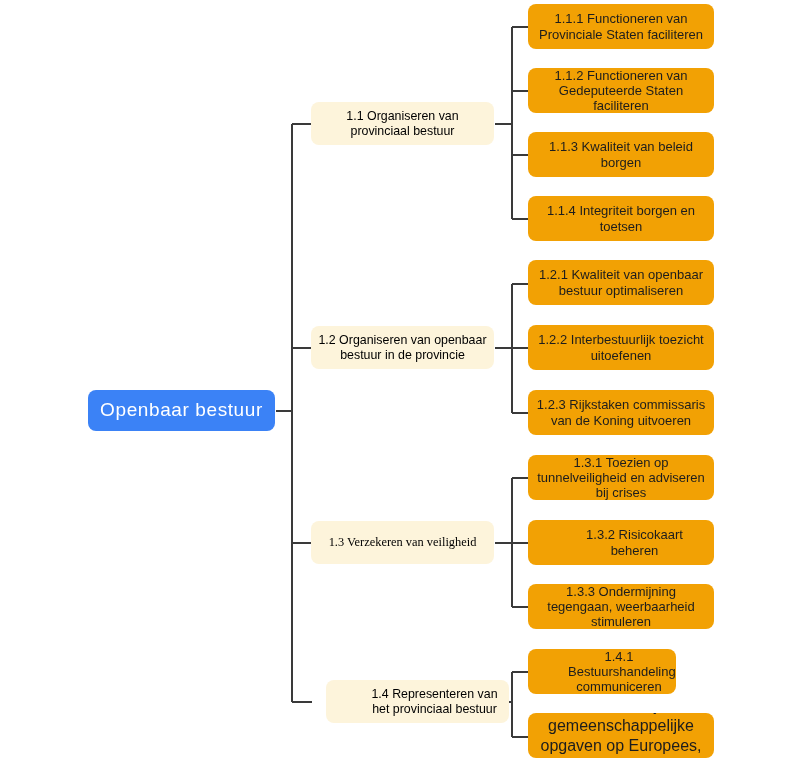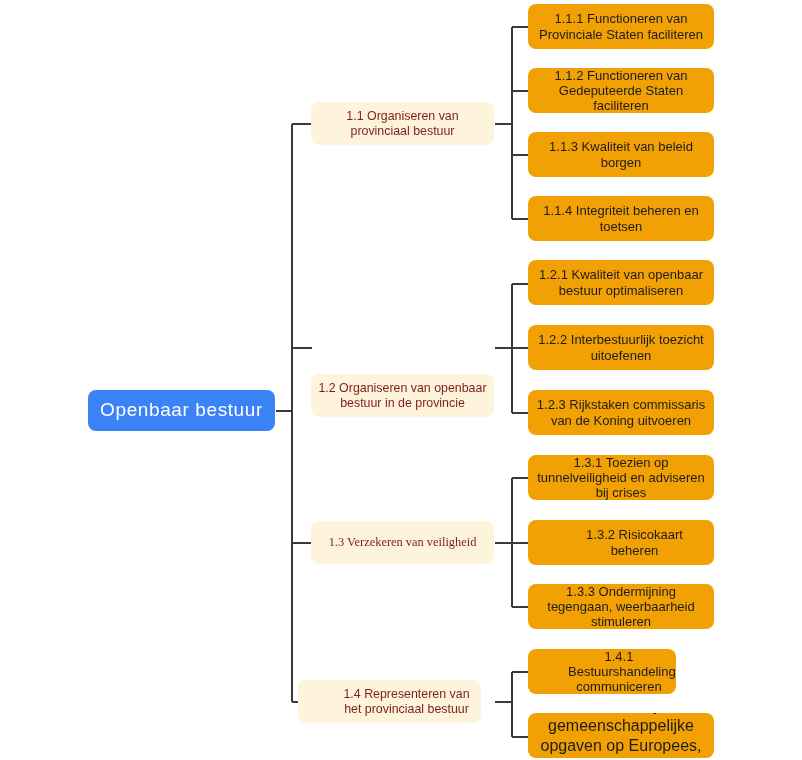--- a/index.html
+++ b/index.html
@@ -52,21 +52,21 @@
   .node-root {
     background: #3b82f6;
     color: #ffffff;
     font-size: 19px;
     letter-spacing: 0.6px;
     border-radius: 8px;
   }
 
   .node-l2 {
     background: #FDF4DB;
-    color: #7f1d1d;
+    color: #000000;
     font-size: 12.4px;
     border-radius: 8px;
   }
 
   .node-l3 {
     background: #F2A104;
     color: #1d1d1d;
     font-size: 13px;
     border-radius: 8px;
   }
@@ -125,46 +125,46 @@
   </svg>
 
   <div class="node node-root" style="left:88px; top:390px; width:187px; height:41px;">
     <span class="node-label">Openbaar bestuur</span>
   </div>
 
   <div class="node node-l2" style="left:311px; top:102px; width:183px; height:43px;">
     <span class="node-label">1.1 Organiseren van provinciaal bestuur</span>
   </div>
 
-  <div class="node node-l2" style="left:311px; top:326px; width:183px; height:43px;margin-top:48px;">
+  <div class="node node-l2" style="left:311px; top:326px; width:183px; height:43px;">
     <span class="node-label">1.2 Organiseren van openbaar bestuur in de provincie</span>
   </div>
 
   <div class="node node-l2" style="left:311px; top:521px; width:183px; height:43px;font-family:Liberation Serif, serif;">
     <span class="node-label">1.3 Verzekeren van veiligheid</span>
   </div>
 
-  <div class="node node-l2" style="left:298px; top:680px; width:183px; height:43px;padding-left:40px;">
+  <div class="node node-l2" style="left:326px; top:680px; width:183px; height:43px;padding-left:40px;">
     <span class="node-label">1.4 Representeren van het provinciaal bestuur</span>
   </div>
 
   <div class="node node-l3" style="left:528px; top:4px; width:186px; height:45px;">
     <span class="node-label">1.1.1 Functioneren van Provinciale Staten faciliteren</span>
   </div>
 
   <div class="node node-l3" style="left:528px; top:68px; width:186px; height:45px;">
     <span class="node-label">1.1.2 Functioneren van Gedeputeerde Staten faciliteren</span>
   </div>
 
   <div class="node node-l3" style="left:528px; top:132px; width:186px; height:45px;">
     <span class="node-label">1.1.3 Kwaliteit van beleid borgen</span>
   </div>
 
   <div class="node node-l3" style="left:528px; top:196px; width:186px; height:45px;">
-    <span class="node-label">1.1.4 Integriteit beheren en toetsen</span>
+    <span class="node-label">1.1.4 Integriteit borgen en toetsen</span>
   </div>
 
   <div class="node node-l3" style="left:528px; top:260px; width:186px; height:45px;">
     <span class="node-label">1.2.1 Kwaliteit van openbaar bestuur optimaliseren</span>
   </div>
 
   <div class="node node-l3" style="left:528px; top:325px; width:186px; height:45px;">
     <span class="node-label">1.2.2 Interbestuurlijk toezicht uitoefenen</span>
   </div>
 

